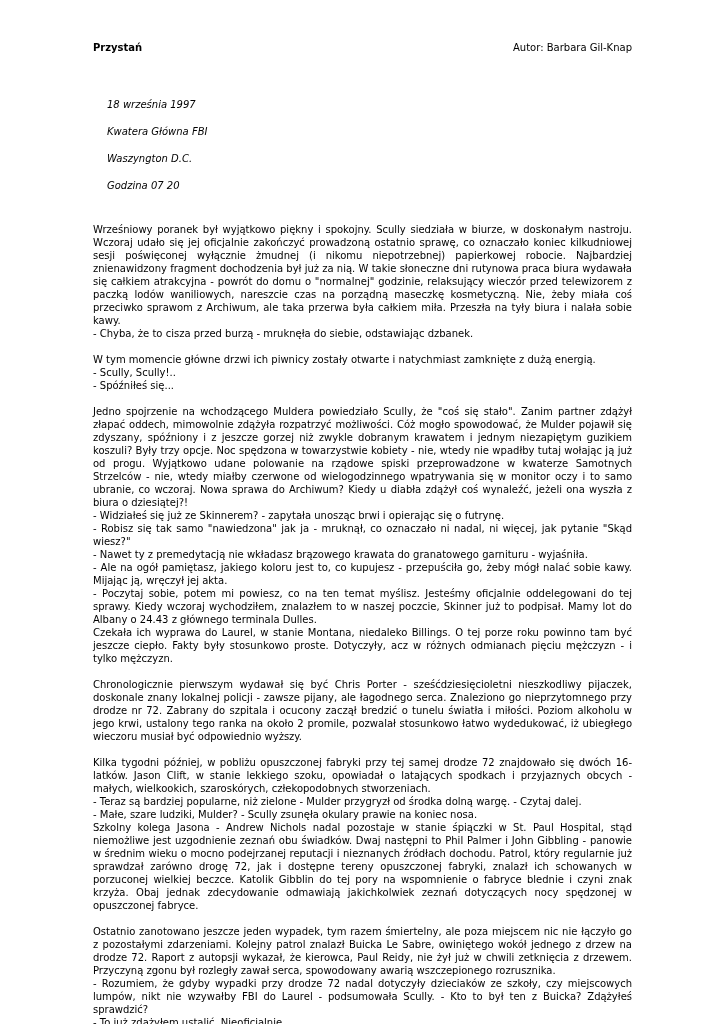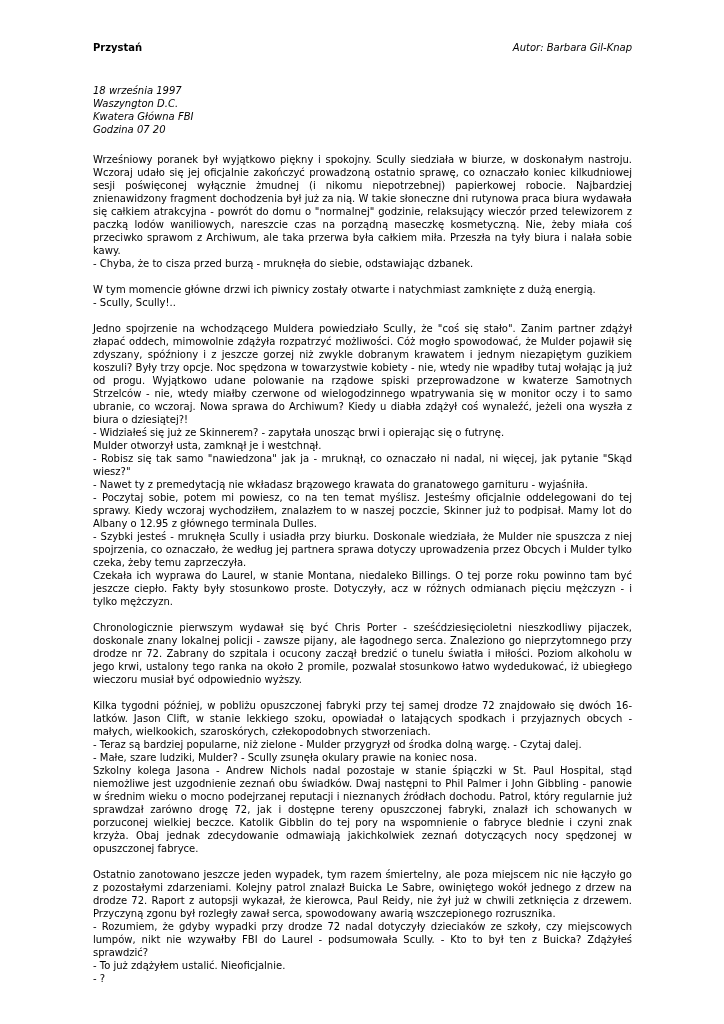--- a/index.html
+++ b/index.html
@@ -22,68 +22,68 @@
     display: flex;
     flex-direction: column;
     overflow: hidden;
   }
   .doc-header {
     display: flex;
     justify-content: space-between;
     align-items: baseline;
   }
   .doc-title { font-weight: bold; }
-  .doc-author { font-weight: normal; font-style: italic; }
+  .doc-author { font-weight: normal; }
   .dateline {
     margin-top: 30px;
     font-style: italic;
   }
-  .dateline-line { margin: 0; }
+  .dateline-line { margin: 14px; }
   .story-body { margin-top: 17px; }
   .story-block + .story-block { margin-top: 13px; }
   .story-line {
     margin: 0;
     text-align: justify;
     text-justify: inter-word;
   }
 </style>
 </head>
 <body>
 
 <div class="page">
 
   <div class="doc-header">
     <span class="doc-title">Przystań</span>
     <span class="doc-author">Autor: Barbara Gil-Knap</span>
   </div>
 
   <div class="dateline">
       <div class="dateline-line">18 września 1997</div>
+      <div class="dateline-line">Kwatera Główna FBI</div>
       <div class="dateline-line">Waszyngton D.C.</div>
-      <div class="dateline-line">Kwatera Główna FBI</div>
       <div class="dateline-line">Godzina 07 20</div>
     </div>
 
   <div class="story-body">
       <div class="story-block">
         <p class="story-line">Wrześniowy poranek był wyjątkowo piękny i spokojny. Scully siedziała w biurze, w doskonałym nastroju. Wczoraj udało się jej oficjalnie zakończyć prowadzoną ostatnio sprawę, co oznaczało koniec kilkudniowej sesji poświęconej wyłącznie żmudnej (i nikomu niepotrzebnej) papierkowej robocie. Najbardziej znienawidzony fragment dochodzenia był już za nią. W takie słoneczne dni rutynowa praca biura wydawała się całkiem atrakcyjna - powrót do domu o "normalnej" godzinie, relaksujący wieczór przed telewizorem z paczką lodów waniliowych, nareszcie czas na porządną maseczkę kosmetyczną. Nie, żeby miała coś przeciwko sprawom z Archiwum, ale taka przerwa była całkiem miła. Przeszła na tyły biura i nalała sobie kawy.</p>
         <p class="story-line">- Chyba, że to cisza przed burzą - mruknęła do siebie, odstawiając dzbanek.</p>
       </div>
       <div class="story-block">
         <p class="story-line">W tym momencie główne drzwi ich piwnicy zostały otwarte i natychmiast zamknięte z dużą energią.</p>
         <p class="story-line">- Scully, Scully!..</p>
+        <p class="story-line">- Spóźniłeś się...</p>
       </div>
       <div class="story-block">
         <p class="story-line">Jedno spojrzenie na wchodzącego Muldera powiedziało Scully, że "coś się stało". Zanim partner zdążył złapać oddech, mimowolnie zdążyła rozpatrzyć możliwości. Cóż mogło spowodować, że Mulder pojawił się zdyszany, spóźniony i z jeszcze gorzej niż zwykle dobranym krawatem i jednym niezapiętym guzikiem koszuli? Były trzy opcje. Noc spędzona w towarzystwie kobiety - nie, wtedy nie wpadłby tutaj wołając ją już od progu. Wyjątkowo udane polowanie na rządowe spiski przeprowadzone w kwaterze Samotnych Strzelców - nie, wtedy miałby czerwone od wielogodzinnego wpatrywania się w monitor oczy i to samo ubranie, co wczoraj. Nowa sprawa do Archiwum? Kiedy u diabła zdążył coś wynaleźć, jeżeli ona wyszła z biura o dziesiątej?!</p>
         <p class="story-line">- Widziałeś się już ze Skinnerem? - zapytała unosząc brwi i opierając się o futrynę.</p>
-        <p class="story-line">Mulder otworzył usta, zamknął je i westchnął.</p>
         <p class="story-line">- Robisz się tak samo "nawiedzona" jak ja - mruknął, co oznaczało ni nadal, ni więcej, jak pytanie "Skąd wiesz?"</p>
         <p class="story-line">- Nawet ty z premedytacją nie wkładasz brązowego krawata do granatowego garnituru - wyjaśniła.</p>
-        <p class="story-line">- Poczytaj sobie, potem mi powiesz, co na ten temat myślisz. Jesteśmy oficjalnie oddelegowani do tej sprawy. Kiedy wczoraj wychodziłem, znalazłem to w naszej poczcie, Skinner już to podpisał. Mamy lot do Albany o 12.95 z głównego terminala Dulles.</p>
-        <p class="story-line">- Szybki jesteś - mruknęła Scully i usiadła przy biurku. Doskonale wiedziała, że Mulder nie spuszcza z niej spojrzenia, co oznaczało, że według jej partnera sprawa dotyczy uprowadzenia przez Obcych i Mulder tylko czeka, żeby temu zaprzeczyła.</p>
+        <p class="story-line">- Ale na ogół pamiętasz, jakiego koloru jest to, co kupujesz - przepuściła go, żeby mógł nalać sobie kawy. Mijając ją, wręczył jej akta.</p>
+        <p class="story-line">- Poczytaj sobie, potem mi powiesz, co na ten temat myślisz. Jesteśmy oficjalnie oddelegowani do tej sprawy. Kiedy wczoraj wychodziłem, znalazłem to w naszej poczcie, Skinner już to podpisał. Mamy lot do Albany o 24.43 z głównego terminala Dulles.</p>
         <p class="story-line">Czekała ich wyprawa do Laurel, w stanie Montana, niedaleko Billings. O tej porze roku powinno tam być jeszcze ciepło. Fakty były stosunkowo proste. Dotyczyły, acz w różnych odmianach pięciu mężczyzn - i tylko mężczyzn.</p>
       </div>
       <div class="story-block">
         <p class="story-line">Chronologicznie pierwszym wydawał się być Chris Porter - sześćdziesięcioletni nieszkodliwy pijaczek, doskonale znany lokalnej policji - zawsze pijany, ale łagodnego serca. Znaleziono go nieprzytomnego przy drodze nr 72. Zabrany do szpitala i ocucony zaczął bredzić o tunelu światła i miłości. Poziom alkoholu w jego krwi, ustalony tego ranka na około 2 promile, pozwalał stosunkowo łatwo wydedukować, iż ubiegłego wieczoru musiał być odpowiednio wyższy.</p>
       </div>
       <div class="story-block">
         <p class="story-line">Kilka tygodni później, w pobliżu opuszczonej fabryki przy tej samej drodze 72 znajdowało się dwóch 16-latków. Jason Clift, w stanie lekkiego szoku, opowiadał o latających spodkach i przyjaznych obcych - małych, wielkookich, szaroskórych, człekopodobnych stworzeniach.</p>
         <p class="story-line">- Teraz są bardziej popularne, niż zielone - Mulder przygryzł od środka dolną wargę. - Czytaj dalej.</p>
         <p class="story-line">- Małe, szare ludziki, Mulder? - Scully zsunęła okulary prawie na koniec nosa.</p>
         <p class="story-line">Szkolny kolega Jasona - Andrew Nichols nadal pozostaje w stanie śpiączki w St. Paul Hospital, stąd niemożliwe jest uzgodnienie zeznań obu świadków. Dwaj następni to Phil Palmer i John Gibbling - panowie w średnim wieku o mocno podejrzanej reputacji i nieznanych źródłach dochodu. Patrol, który regularnie już sprawdzał zarówno drogę 72, jak i dostępne tereny opuszczonej fabryki, znalazł ich schowanych w porzuconej wielkiej beczce. Katolik Gibblin do tej pory na wspomnienie o fabryce blednie i czyni znak krzyża. Obaj jednak zdecydowanie odmawiają jakichkolwiek zeznań dotyczących nocy spędzonej w opuszczonej fabryce.</p>

